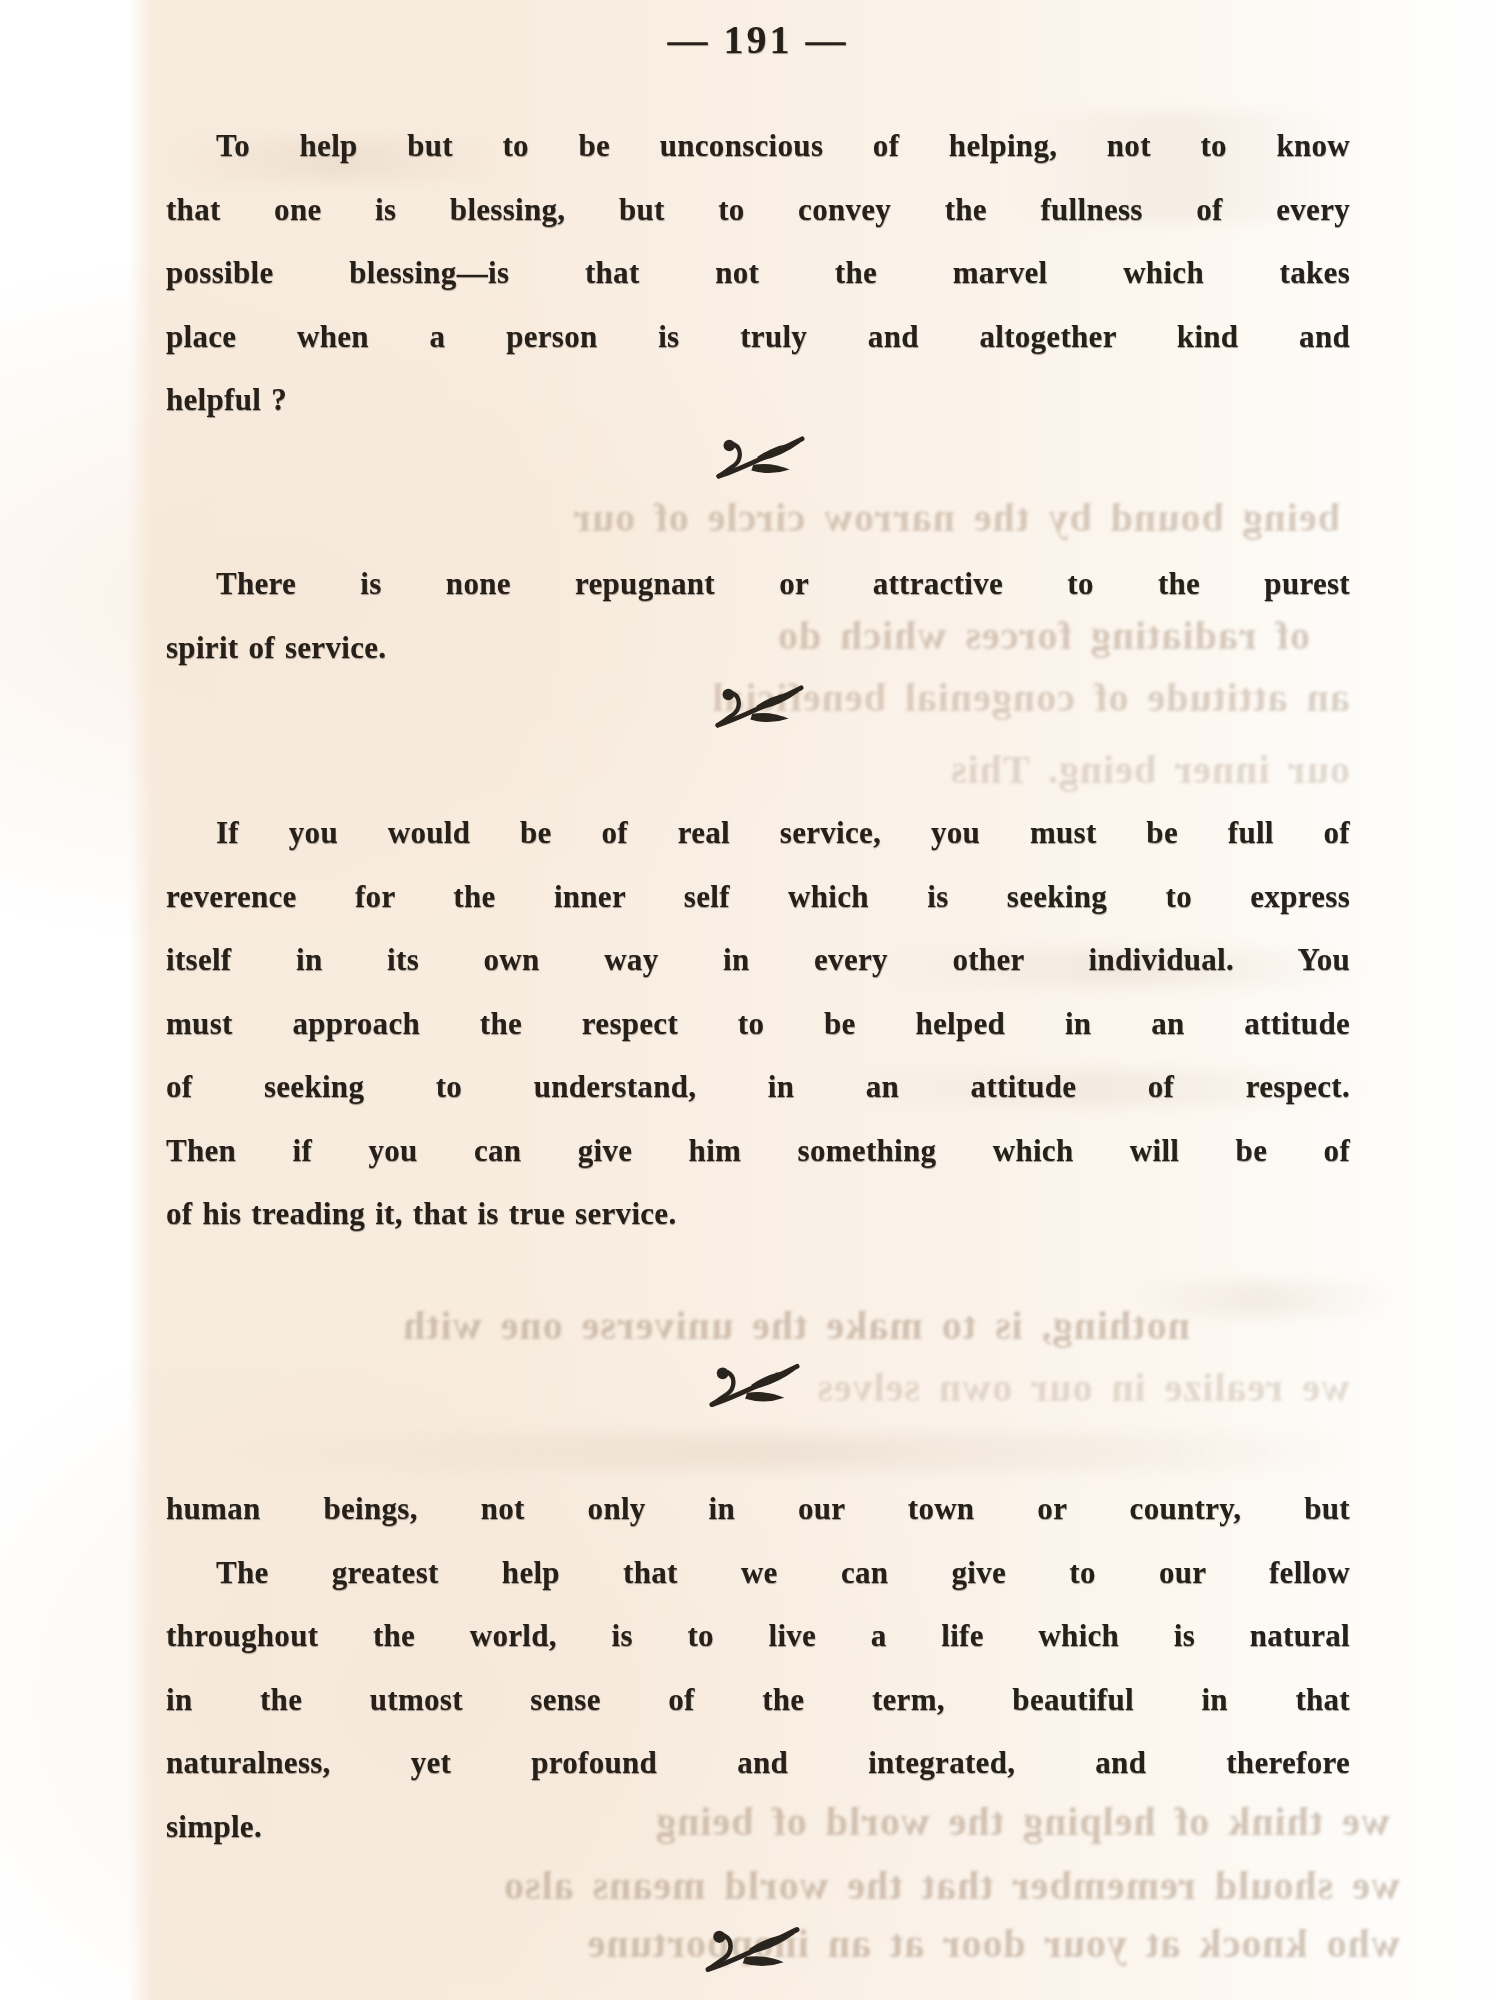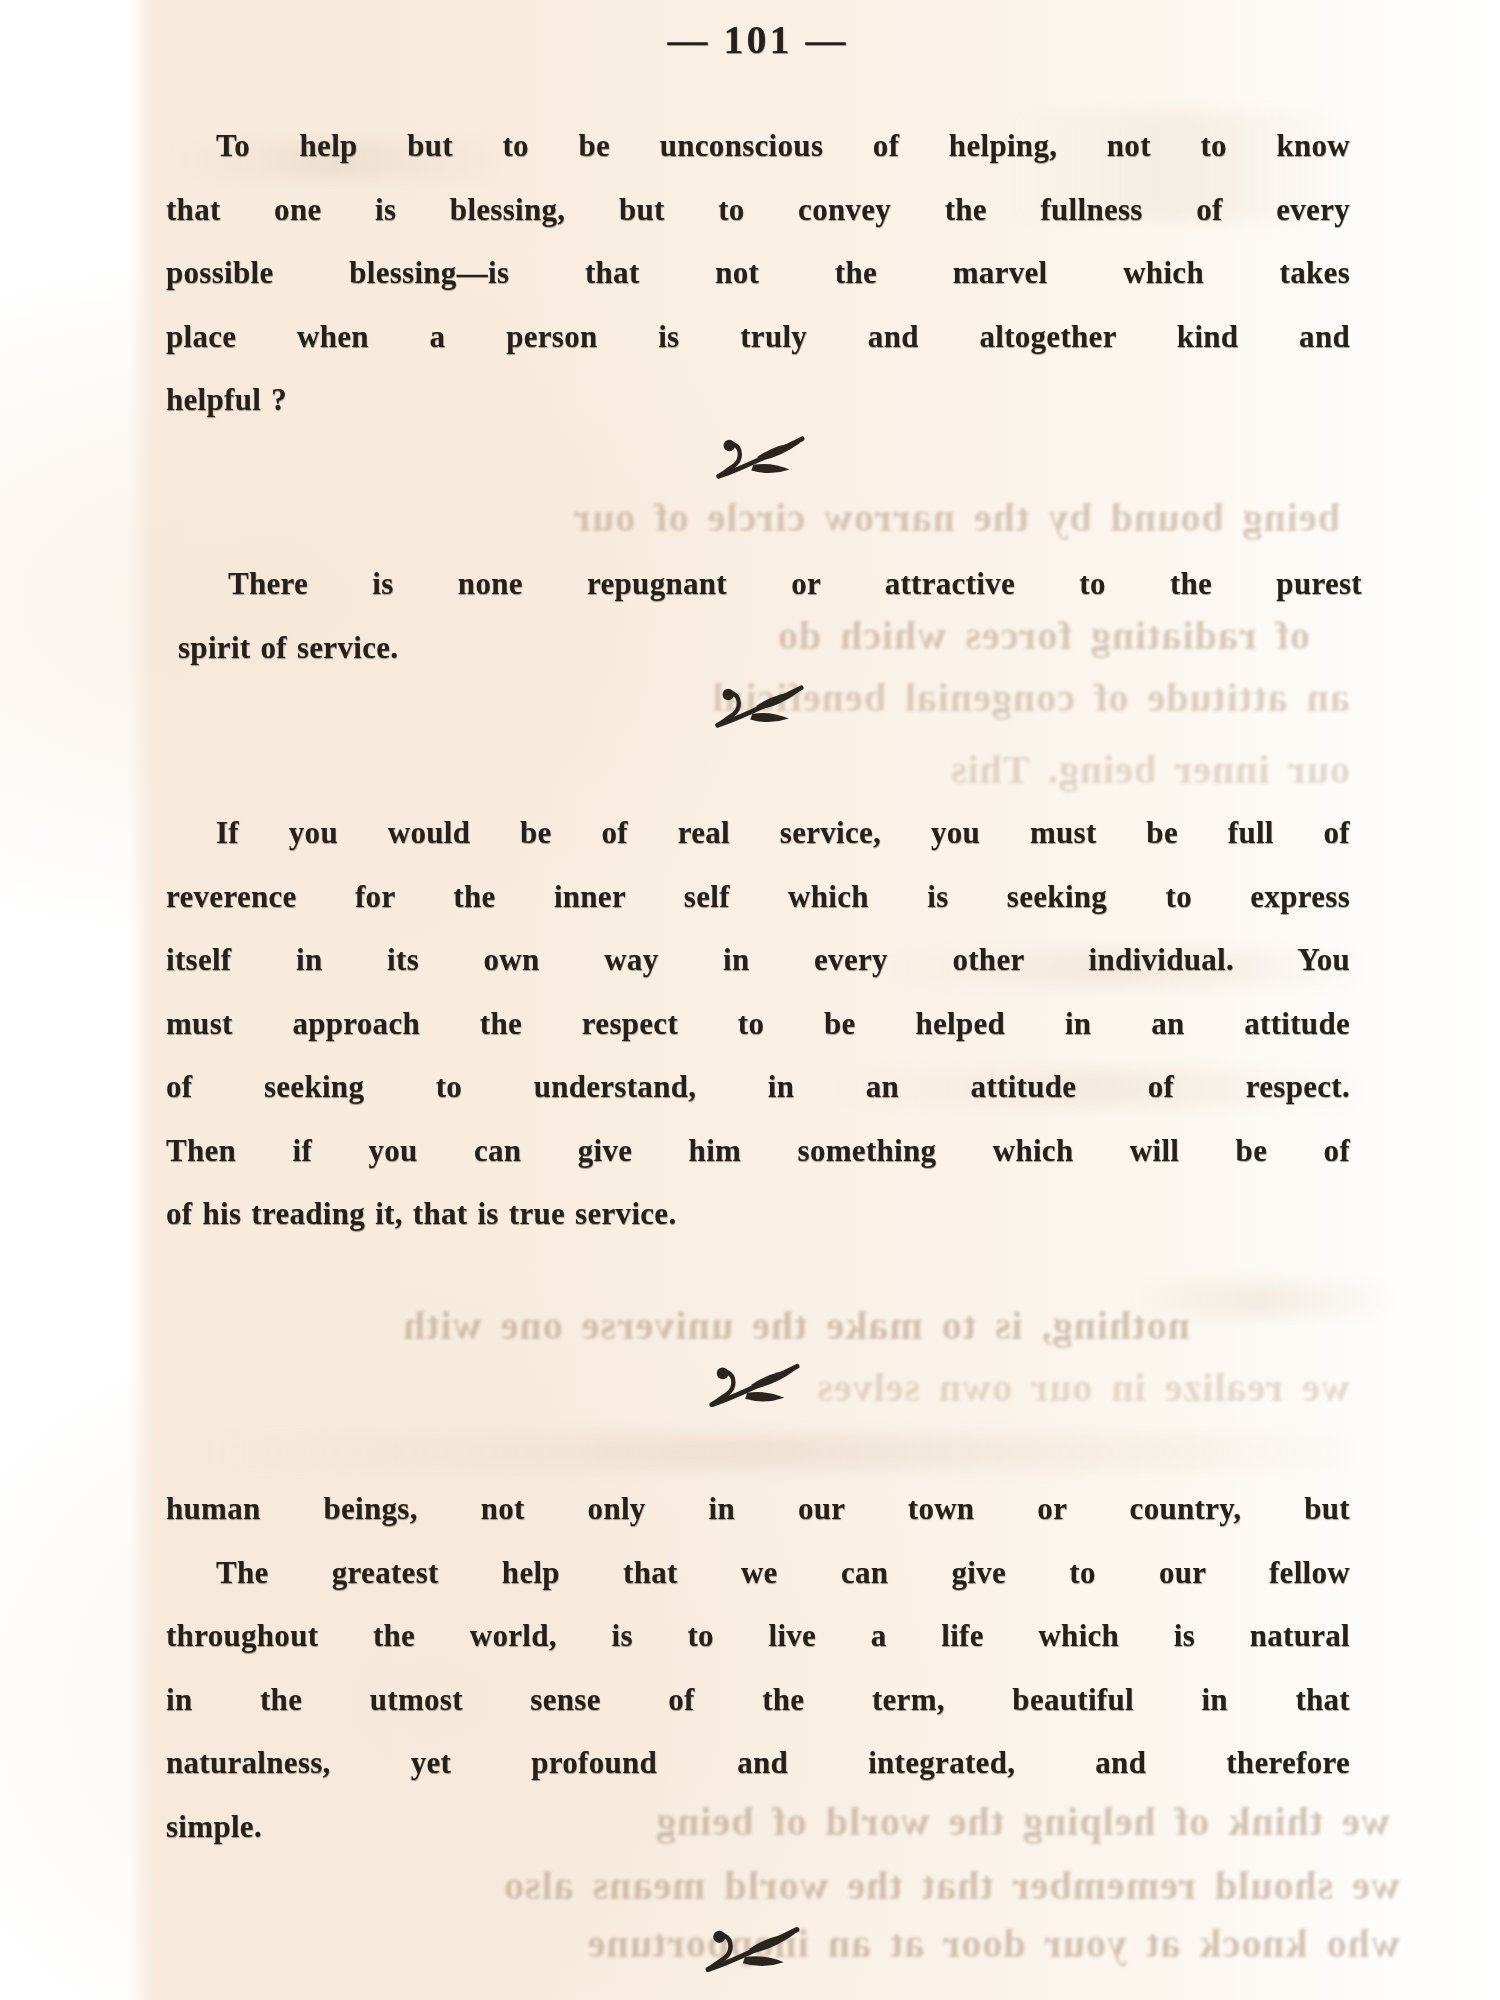--- a/index.html
+++ b/index.html
@@ -23,21 +23,21 @@
   }
   .para{position:absolute;left:166px;width:1184px;color:#26201a;}
   .ln{
     font-size:31px;font-weight:700;line-height:63.5px;height:63.5px;
     letter-spacing:0.3px;word-spacing:2px;white-space:nowrap;
     text-shadow:0.4px 0.6px 0.8px rgba(50,40,30,0.45);
   }
   .ln.j{white-space:normal;text-align:justify;text-align-last:justify;}
   .ln.ind{text-indent:50px;}
   .p1{top:114px;}
-  .p2{top:552px;margin-left:12px;}
+  .p2{top:552px;}
   .p3{top:801px;}
   .p4{top:1477px;}
   .orn{position:absolute;width:92px;height:48px;}
   .orn svg{display:block;width:100%;height:100%;}
   .orn path,.orn circle{fill:#2a241e;}
   .orn .st{fill:none;stroke:#2a241e;stroke-linecap:round;}
   .ghost{
     position:absolute;transform:scaleX(-1);
     font-size:40px;font-weight:700;line-height:44px;
     letter-spacing:1px;word-spacing:7px;white-space:nowrap;overflow:hidden;
@@ -64,21 +64,21 @@
   <div class="ghost" style="top:496px;left:210px;width:1130px;opacity:.45;">being bound by the narrow circle of our</div>
   <div class="ghost" style="top:614px;left:440px;width:870px;opacity:.45;">of radiating forces which do</div>
   <div class="ghost" style="top:676px;left:250px;width:1100px;opacity:.4;">an attitude of congenial beneficial</div>
   <div class="ghost" style="top:748px;left:250px;width:1100px;opacity:.32;">our inner being.   This</div>
   <div class="ghost" style="top:1304px;left:200px;width:990px;opacity:.5;">nothing, is to make the universe one with</div>
   <div class="ghost" style="top:1366px;left:210px;width:1140px;opacity:.3;">we realize in our own selves</div>
   <div class="ghost" style="top:1800px;left:340px;width:1050px;opacity:.5;">we think of helping the world of being</div>
   <div class="ghost" style="top:1864px;left:170px;width:1230px;opacity:.5;">we should remember that the world means also</div>
   <div class="ghost" style="top:1922px;left:170px;width:1230px;opacity:.5;">who knock at your door at an inopportune</div>
 
-  <div class="pageno">— 101 —</div>
+  <div class="pageno">— 191 —</div>
 
   <div class="para p1">
     <div class="ln j ind">To help but to be unconscious of helping, not to know</div>
     <div class="ln j">that one is blessing, but to convey the fullness of every</div>
     <div class="ln j">possible blessing—is that not the marvel which takes</div>
     <div class="ln j">place when a person is truly and altogether kind and</div>
     <div class="ln">helpful ?</div>
   </div>
 
   <div class="orn" style="top:433px;left:713px;">

